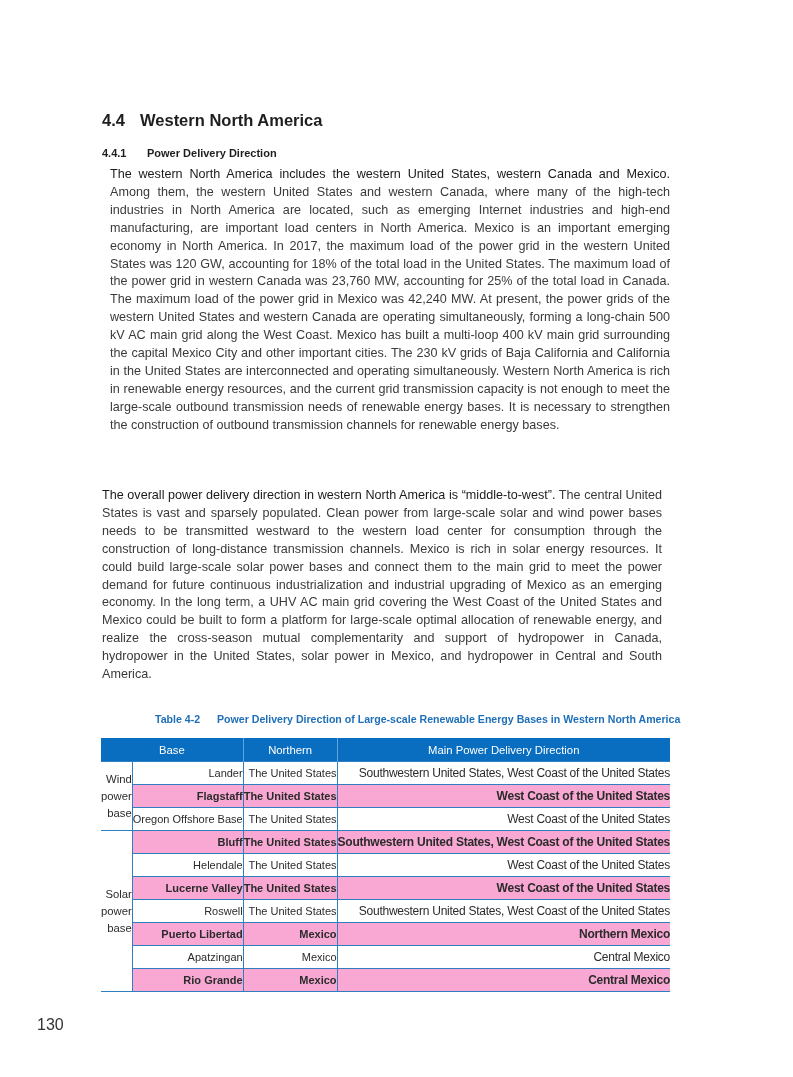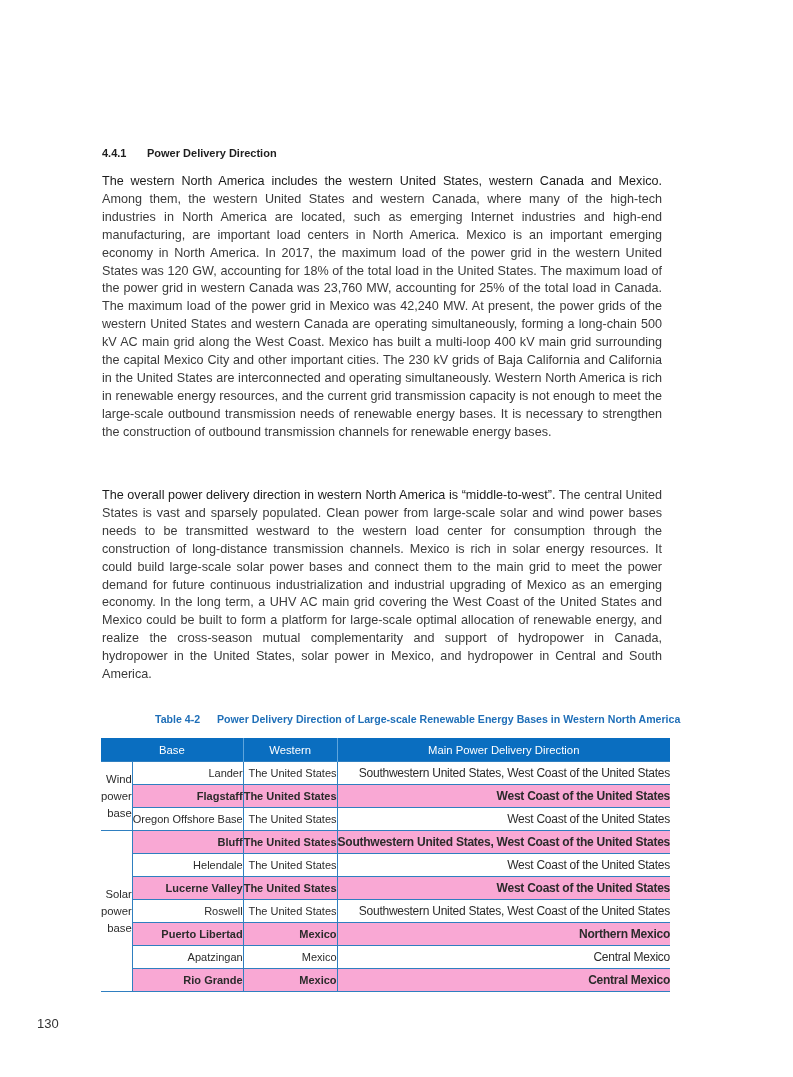--- a/index.html
+++ b/index.html
@@ -44,21 +44,21 @@
       position: absolute;
       left: 102px;
       width: 560px;
       font-size: 12.6px;
       line-height: 17.9px;
       text-align: justify;
       color: #3a3a3a;
       margin: 0;
     }
     .para .lead { color: #1a1a1a; }
-    .p1 { top: 173px; }
+    .p1 { top: 166px; margin-left: 8px; }
     .p2 { top: 487px; }
     .caption {
       position: absolute;
       left: 107px;
       top: 713px;
       font-size: 10.6px;
       font-weight: bold;
       color: #1f6fb8;
       white-space: nowrap;
     }
@@ -100,47 +100,50 @@
     table.data td.name { width: 121px; }
     table.data td.country { width: 103px; }
     table.data td.dir { font-size: 12px; letter-spacing: -0.25px; }
     table.data tr.shaded td:not(.group) { background: #f9a8d4; font-weight: bold; }
     table.data tr:last-child td { border-bottom: 1.5px solid #2f7fc0; }
     table.data td.group.last-group { border-bottom: 1.5px solid #2f7fc0; }
     .page-number {
       position: absolute;
       left: 37px;
       top: 1016px;
-      font-size: 13px;
+      font-size: 16px;
       color: #333;
     }
   </style>
 </head>
 <body>
 
 <div class="page">
 
+  <div class="h1">
+    <span class="num">4.4</span><span>Western North America</span>
+  </div>
 
   <div class="h2">
     <span class="num">4.4.1</span><span>Power Delivery Direction</span>
   </div>
 
   <p class="para p1"><span class="lead">The western North America includes the western United States, western Canada and Mexico.</span><span> Among them, the western United States and western Canada, where many of the high-tech industries in North America are located, such as emerging Internet industries and high-end manufacturing, are important load centers in North America. Mexico is an important emerging economy in North America. In 2017, the maximum load of the power grid in the western United States was 120 GW, accounting for 18% of the total load in the United States. The maximum load of the power grid in western Canada was 23,760 MW, accounting for 25% of the total load in Canada. The maximum load of the power grid in Mexico was 42,240 MW. At present, the power grids of the western United States and western Canada are operating simultaneously, forming a long-chain 500 kV AC main grid along the West Coast. Mexico has built a multi-loop 400 kV main grid surrounding the capital Mexico City and other important cities. The 230 kV grids of Baja California and California in the United States are interconnected and operating simultaneously. Western North America is rich in renewable energy resources, and the current grid transmission capacity is not enough to meet the large-scale outbound transmission needs of renewable energy bases. It is necessary to strengthen the construction of outbound transmission channels for renewable energy bases.</span></p>
 
   <p class="para p2"><span class="lead">The overall power delivery direction in western North America is “middle-to-west”.</span><span> The central United States is vast and sparsely populated. Clean power from large-scale solar and wind power bases needs to be transmitted westward to the western load center for consumption through the construction of long-distance transmission channels. Mexico is rich in solar energy resources. It could build large-scale solar power bases and connect them to the main grid to meet the power demand for future continuous industrialization and industrial upgrading of Mexico as an emerging economy. In the long term, a UHV AC main grid covering the West Coast of the United States and Mexico could be built to form a platform for large-scale optimal allocation of renewable energy, and realize the cross-season mutual complementarity and support of hydropower in Canada, hydropower in the United States, solar power in Mexico, and hydropower in Central and South America.</span></p>
 
   <div class="caption">
     <span class="cap-num">Table 4-2</span><span>Power Delivery Direction of Large-scale Renewable Energy Bases in Western North America</span>
   </div>
 
   <table class="data">
     <thead>
       <tr>
         <th colspan="2">Base</th>
-        <th>Western</th>
+        <th>Northern</th>
         <th>Main Power Delivery Direction</th>
       </tr>
     </thead>
     <tbody>
 
       <tr>
         <td class="group" rowspan="3">
           <span>Wind</span><br>
           <span>power</span><br>
           <span>base</span>

